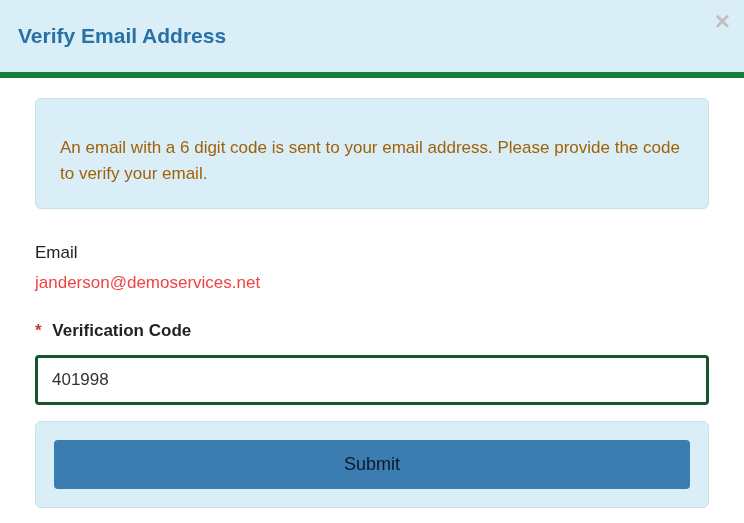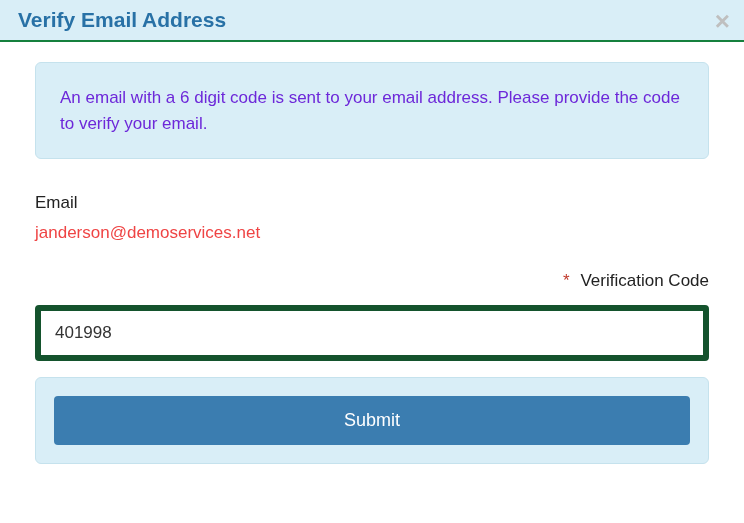--- a/index.html
+++ b/index.html
@@ -9,22 +9,22 @@
     }
     body {
       font-family: -apple-system, BlinkMacSystemFont, "Segoe UI", Helvetica, Arial, sans-serif;
       background: #ffffff;
       width: 744px;
       height: 523px;
       overflow: hidden;
     }
     .modal-header {
       background: #d9eef7;
-      padding: 8px 18px;
-      border-bottom: 2px solid #15803d;
+      padding: 24px 18px;
+      border-bottom: 6px solid #15803d;
       position: relative;
     }
     .modal-title {
       color: #2871a6;
       font-size: 21px;
       font-weight: 700;
     }
     .close-button {
       position: absolute;
       top: 8px;
@@ -41,69 +41,69 @@
       padding: 20px 35px 20px 35px;
     }
     .info-box {
       background: #d9eef7;
       border: 1px solid #c5e2ed;
       border-radius: 6px;
       padding: 22px 24px;
       margin-bottom: 34px;
     }
     .info-text {
-      color: #6d28d9;
+      color: #a16207;
       font-size: 17px;
       line-height: 1.5;
+      margin-top: 14px;
     }
     .field-label {
       font-weight: 400;
       color: #222;
       font-size: 17px;
       margin-bottom: 10px;
       display: block;
     }
     .field-value {
       font-size: 17px;
       color: #ef4444;
       margin-bottom: 28px;
     }
     .required-label {
-      font-weight: 400;
+      font-weight: 700;
       color: #222;
       font-size: 17px;
       margin-bottom: 14px;
       display: block;
-      text-align: right;
     }
     .required-asterisk {
       color: #c0392b;
       margin-right: 6px;
     }
     .code-input {
       width: 100%;
       padding: 12px 14px;
       font-size: 17px;
-      border: 6px solid #14532d;
+      border: 3px solid #14532d;
       border-radius: 4px;
       color: #333;
       background: #fff;
       outline: none;
     }
     .footer-box {
       background: #d9eef7;
       border: 1px solid #c5e2ed;
       border-radius: 6px;
       padding: 18px;
       margin-top: 16px;
     }
     .submit-button {
       width: 100%;
       background: #3b7db0;
-      color: #ffffff;
+      color: #0f172a;
       border: none;
       border-radius: 4px;
       padding: 14px;
       font-size: 18px;
       cursor: pointer;
     }
   </style>
 </head>
 <body>
 

